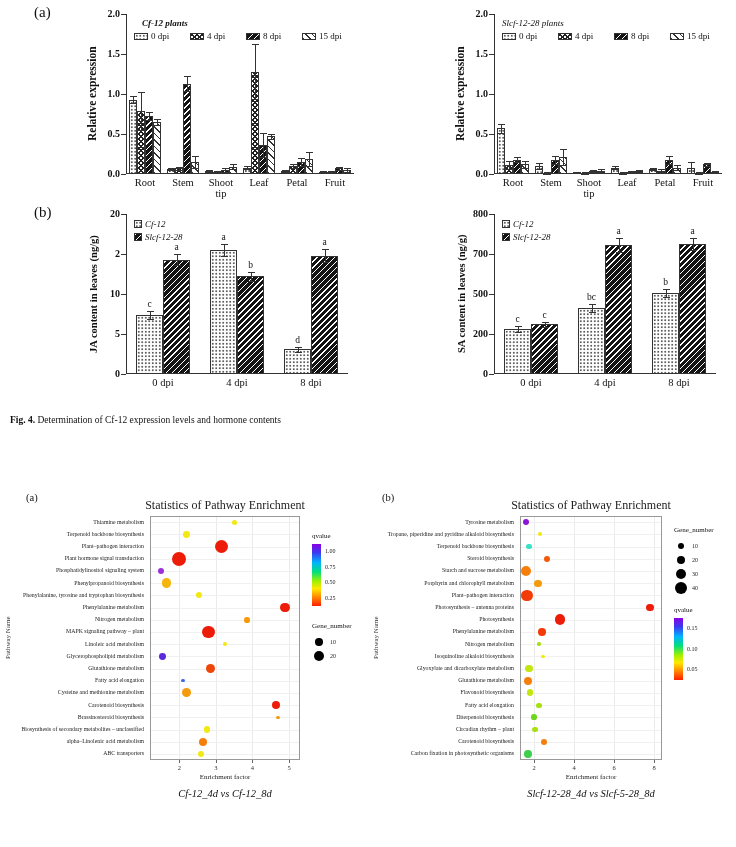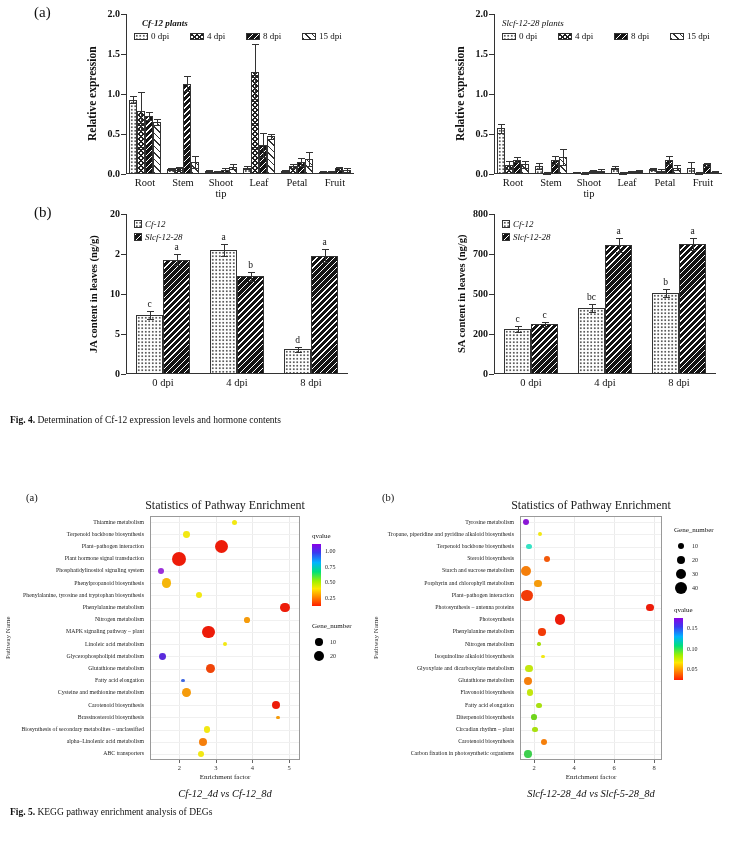--- a/index.html
+++ b/index.html
@@ -628,16 +628,15 @@
         <div class="lg-dot-label" style="left: 324px; top: 99px;">40</div>
         <div class="lg-title" style="left: 306px; top: 120px;">qvalue</div>
         <div class="lg-grad" style="left: 306px; top: 132px; height: 62px;"></div>
         <div class="lg-grad-label" style="left: 319px; top: 138.833px;">0.15</div>
         <div class="lg-grad-label" style="left: 319px; top: 159.5px;">0.10</div>
         <div class="lg-grad-label" style="left: 319px; top: 180.167px;">0.05</div>
       </div>
   </div>
 
   <div class="caption cap5">
-    <div><span class="lead">Fig. 5.</span> <span>KEGG pathway enrichment analysis of DEGs</span></div>
   </div>
 
 </div>
 
 </body></html>

